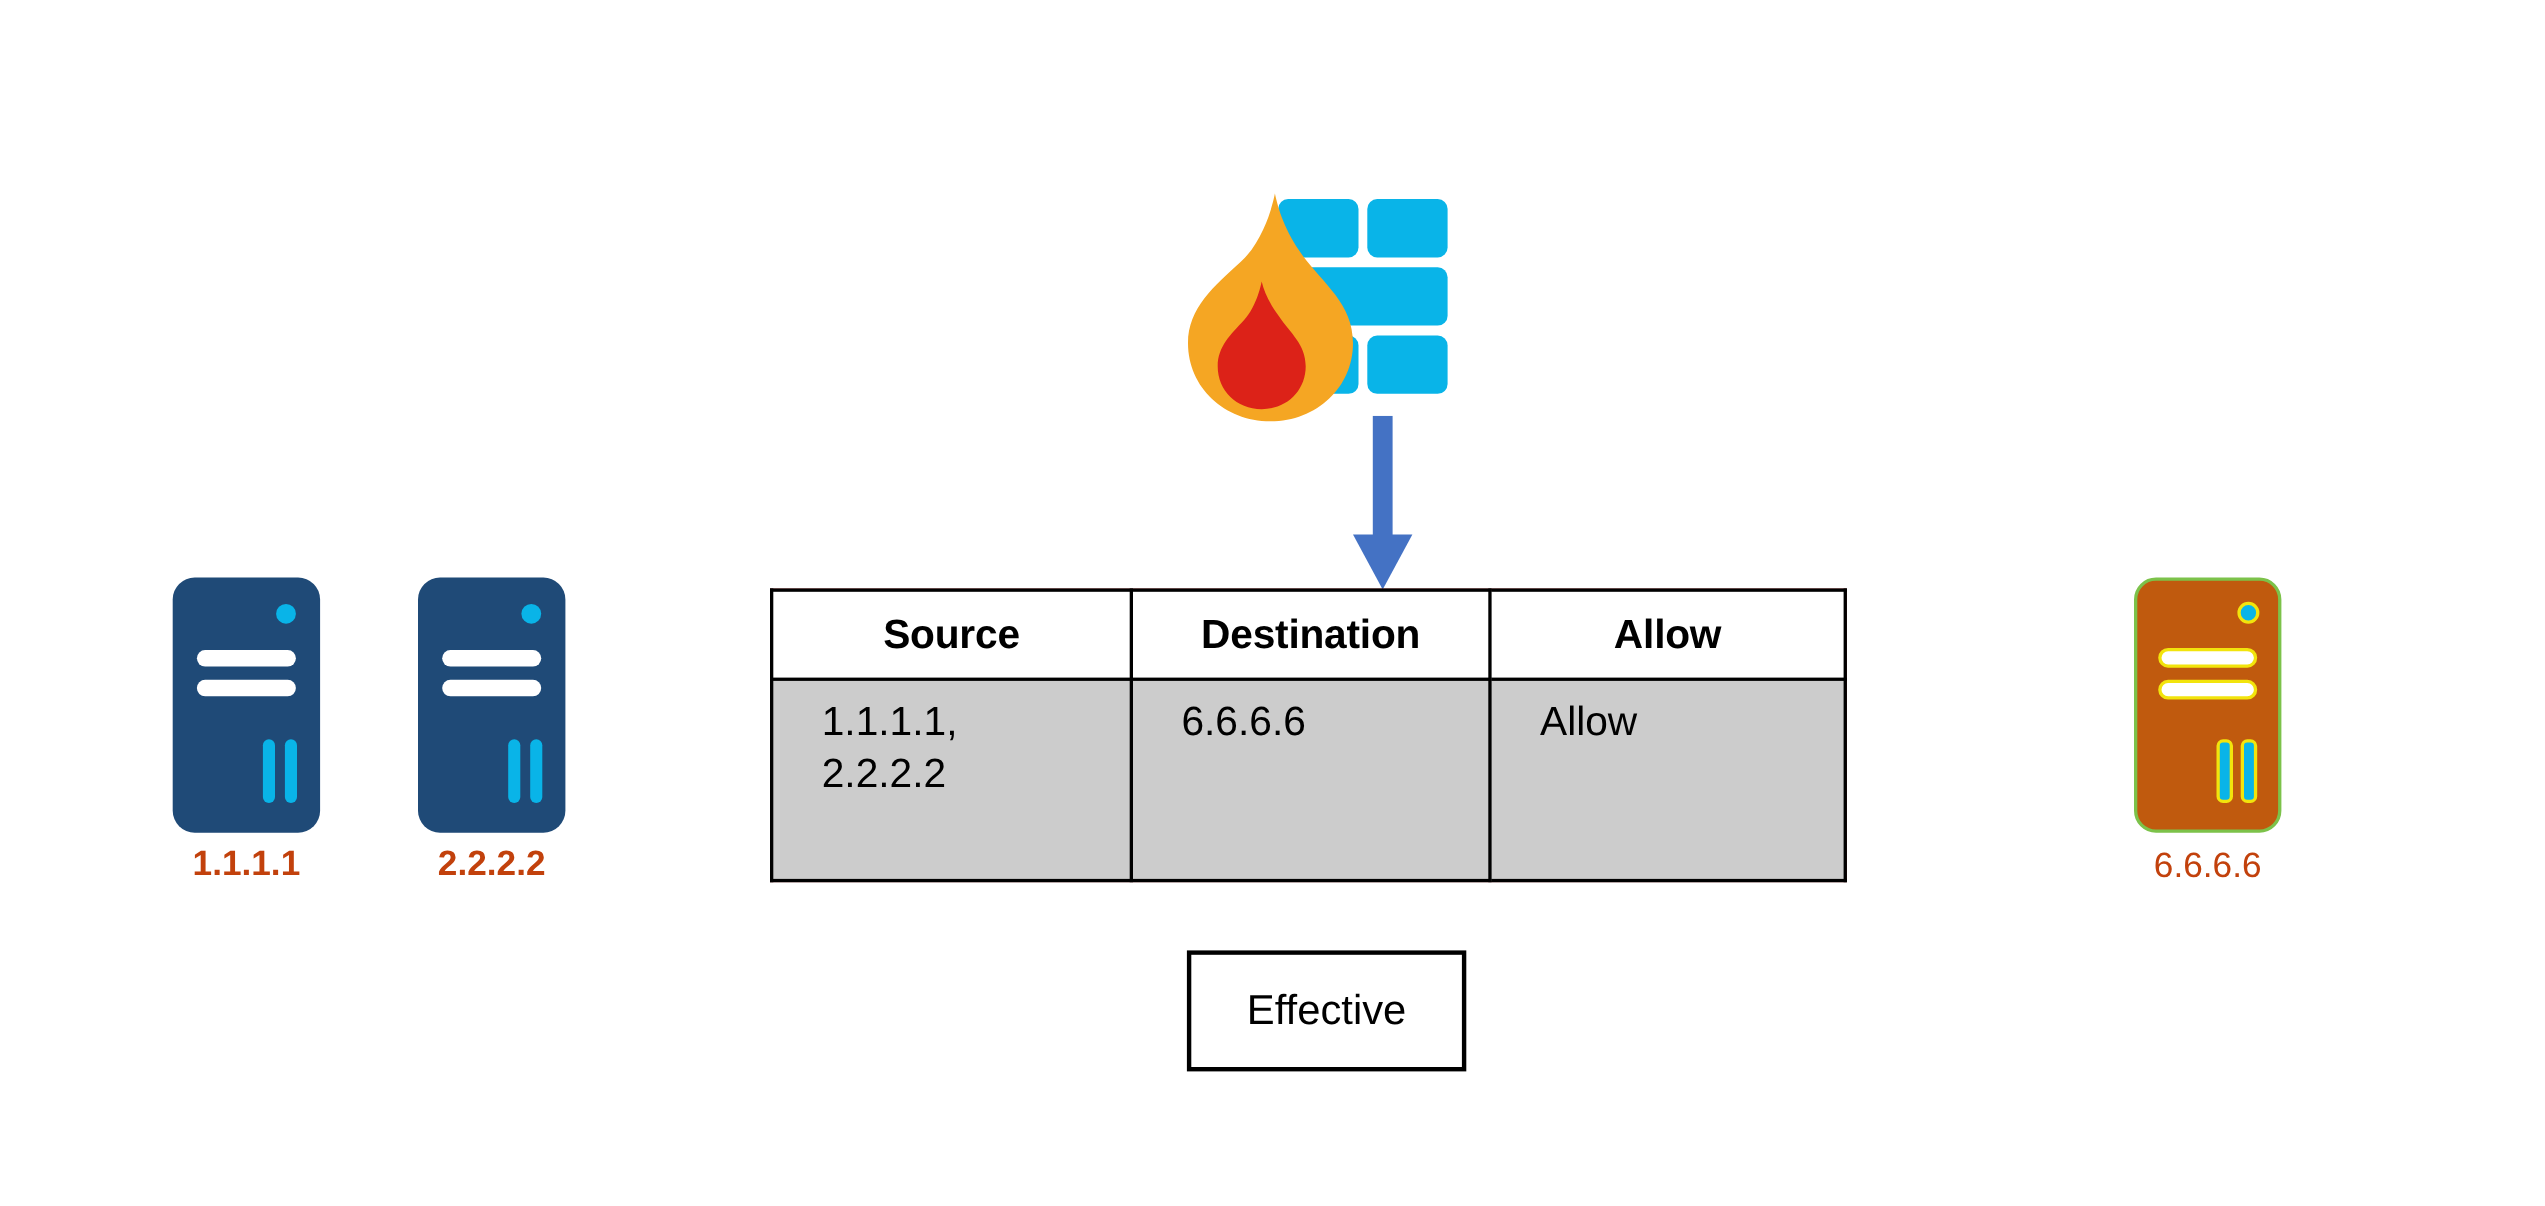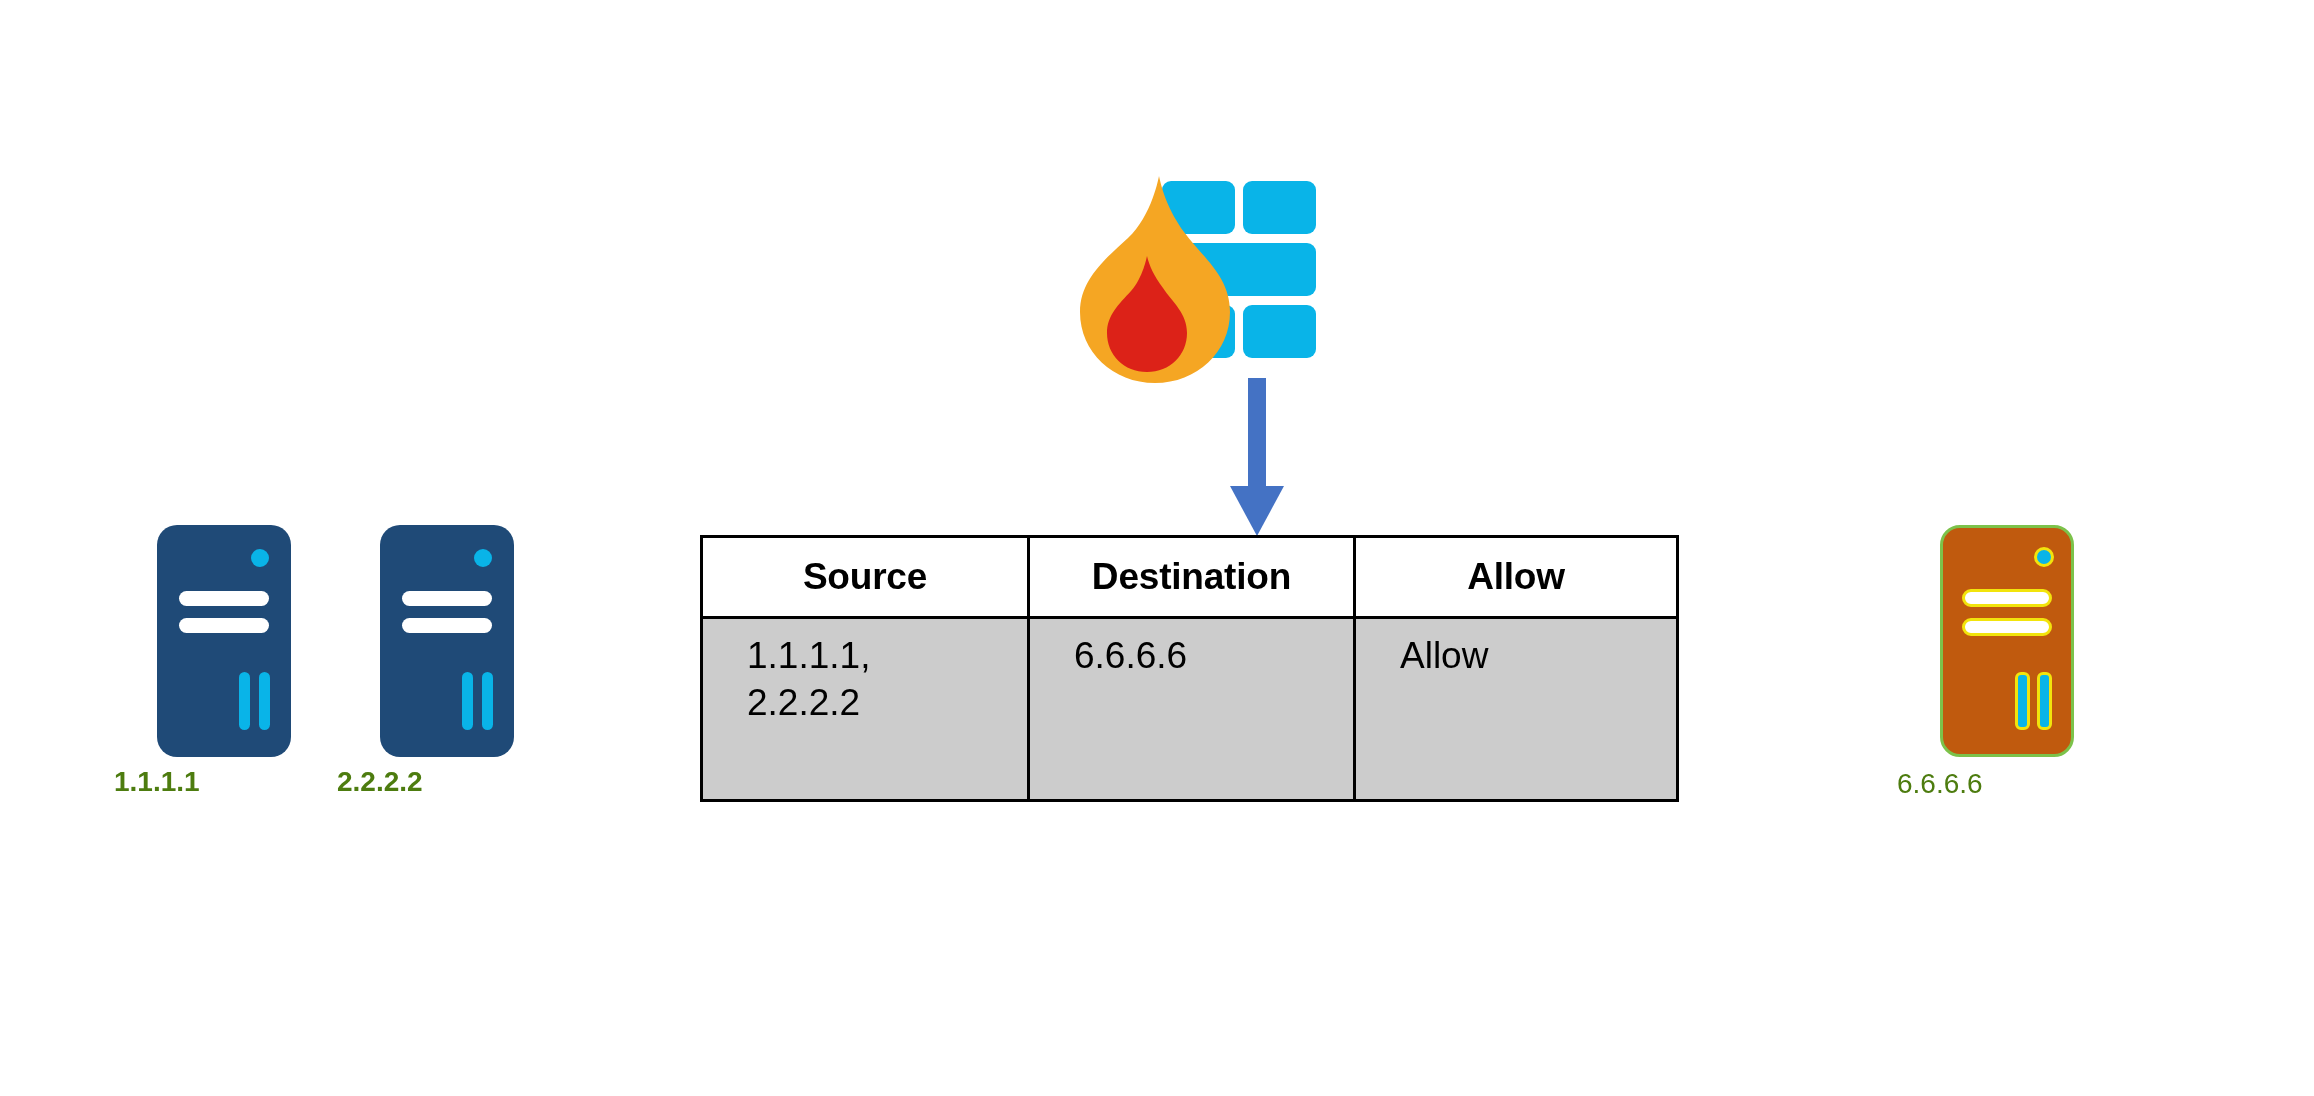--- a/index.html
+++ b/index.html
@@ -90,24 +90,24 @@
     width: 15px;
   }
   .server .vbar.v1 { right: 41px; }
   .server .vbar.v2 { right: 21px; }
   .server.orange .vbar.v1 { right: 44px; }
   .server.orange .vbar.v2 { right: 22px; }
 
   .server-label {
     position: absolute;
     width: 220px;
-    text-align: left;
+    text-align: center;
     font-weight: bold;
-    font-size: 28px;
-    color: #4d7c0f;
+    font-size: 32px;
+    color: #c2410c;
     line-height: 1;
     white-space: nowrap;
   }
   .server-label.thin { font-weight: normal; }
 
   
   #firewall-icon {
     position: absolute;
     left: 1080px;
     top: 172px;
@@ -282,14 +282,17 @@
         <td>
           <span class="cellwrap">6.6.6.6</span>
         </td>
         <td>
           <span class="cellwrap">Allow</span>
         </td>
       </tr>
     </tbody>
   </table>
 
+  <div id="effective-box">
+    <span>Effective</span>
+  </div>
 
 </div>
 
 </body></html>

